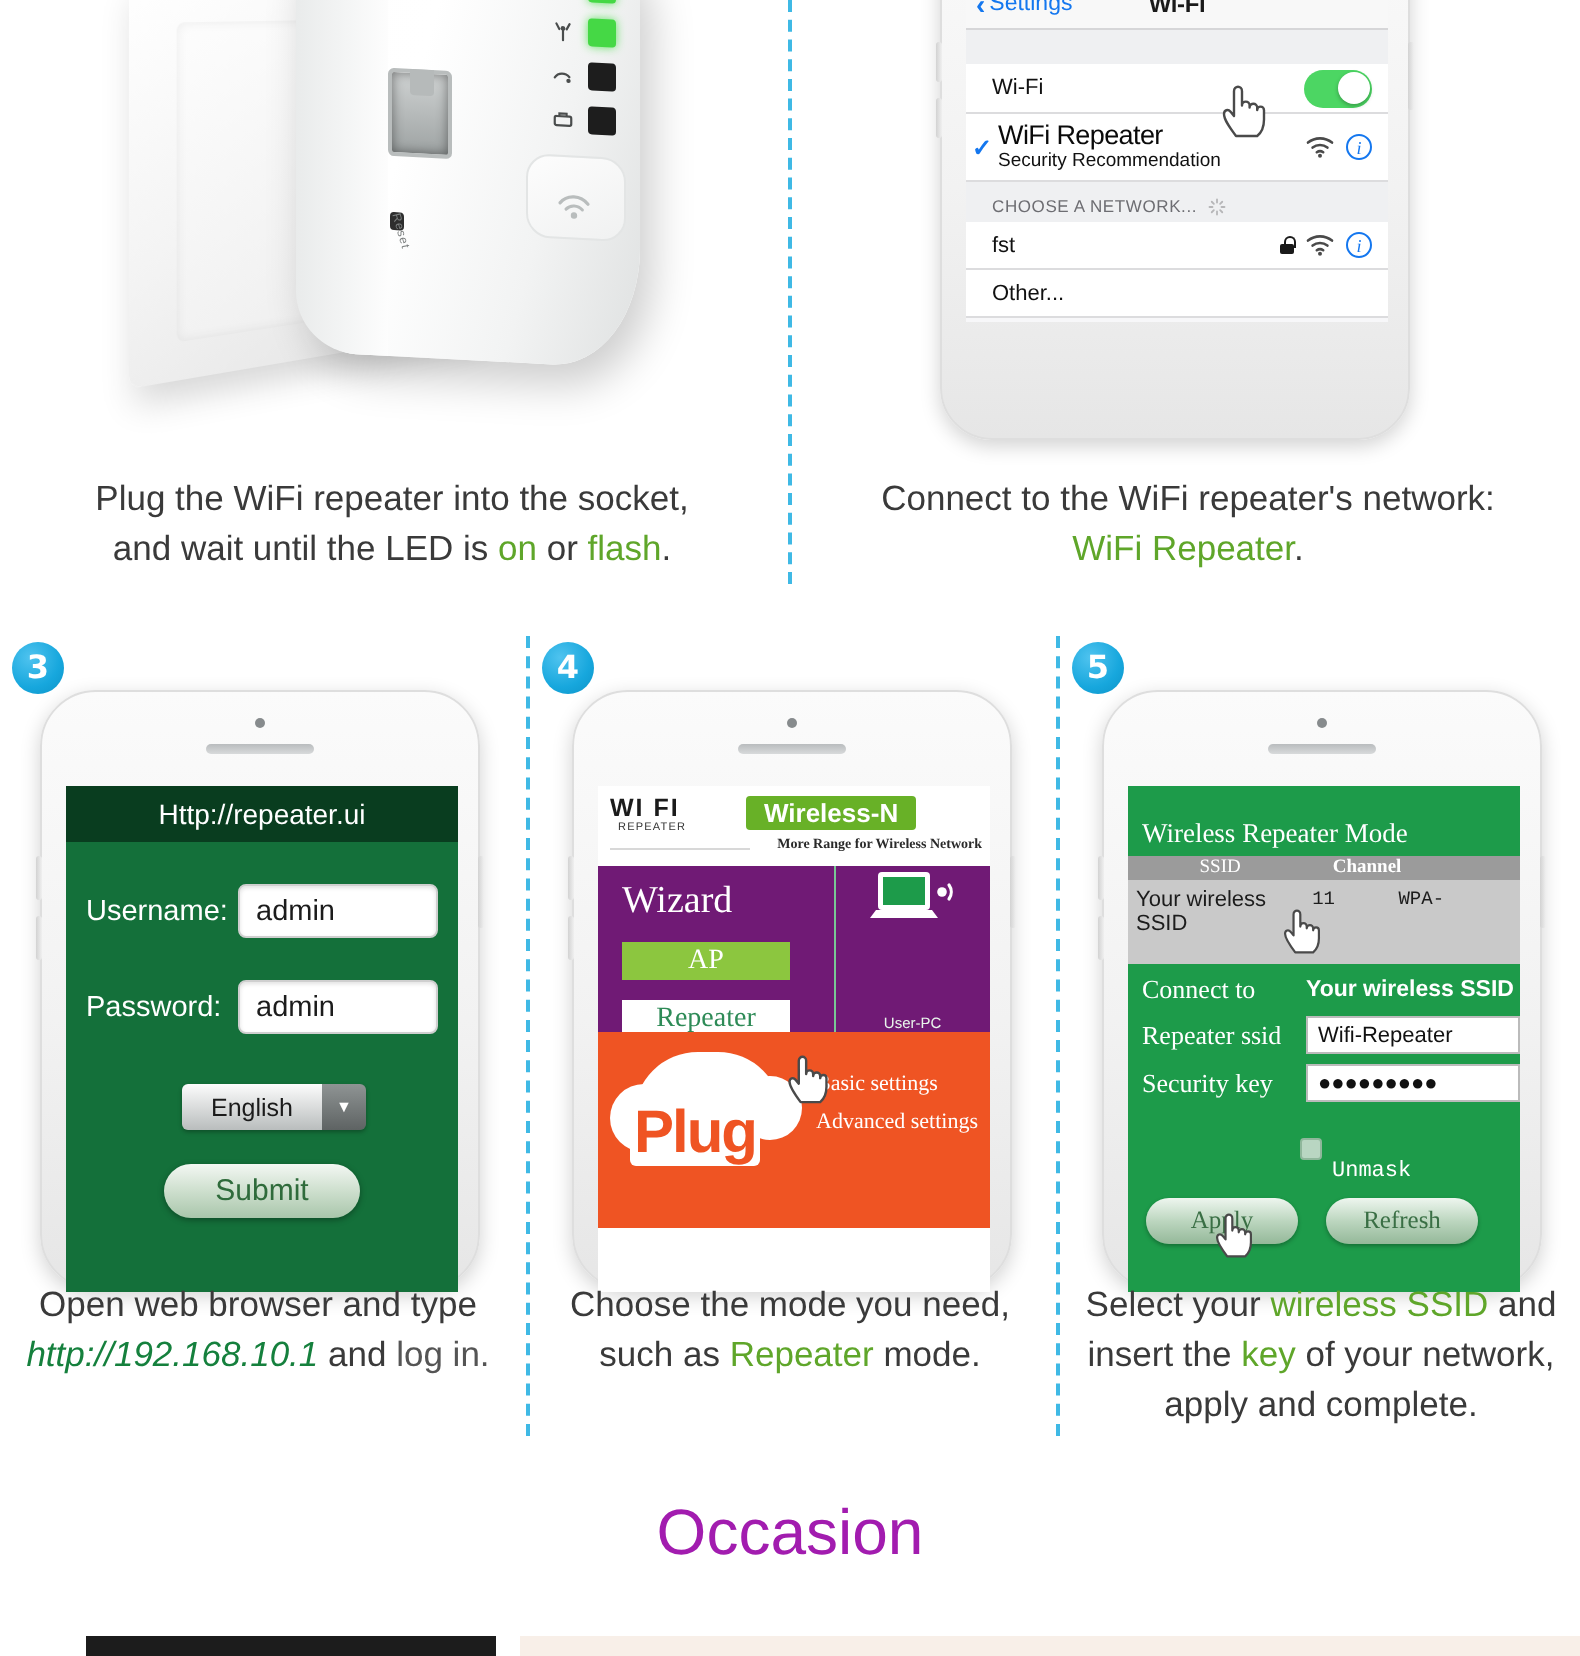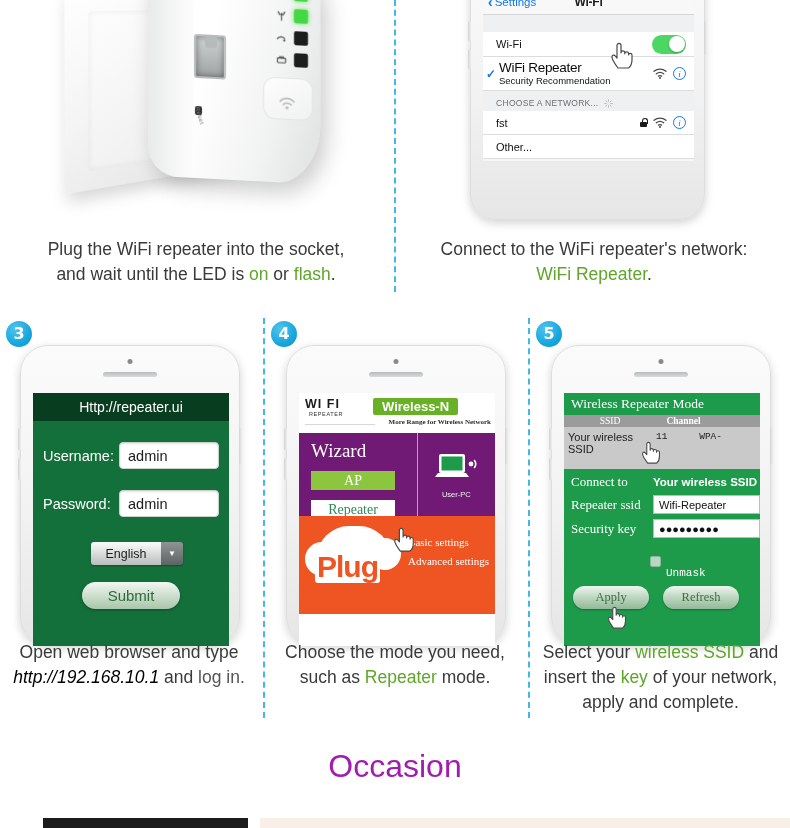--- a/index.html
+++ b/index.html
@@ -28,21 +28,21 @@
     font-family:"DejaVu Sans", sans-serif;
   }
 
   
   .caption {
     position:absolute; text-align:center;
     font-size:17.5px; color:#3a3a3a; line-height:1.42;
     font-family:"Liberation Sans", sans-serif;
   }
   .caption .g { color:#5fa62a; }
-  .caption .url { color:#000000; font-style:italic; }
+  .caption .url { color:#15803d; font-style:italic; }
   .caption .dim { color:#555; }
 
   
   .scene1 { position:absolute; left:0; top:-40px; width:392px; height:265px; overflow:hidden; }
   .wallplate {
     position:absolute; left:66px; top:30px; width:190px; height:188px;
     background: linear-gradient(150deg,#ffffff 0%,#f4f4f4 45%,#e2e2e2 100%);
     border-radius: 6px;
     transform: perspective(420px) rotateY(21deg) skewY(-4.5deg);
     box-shadow: 3px 8px 16px rgba(0,0,0,.16);
@@ -214,21 +214,21 @@
     background:#68b127; color:#fff; font-size:13px; font-weight:bold;
     padding:1px 9px; border-radius:2px; font-family:"Liberation Sans", sans-serif;
   }
   .tagline{
     position:absolute; right:4px; top:25px; font-size:7px; color:#2a2a2a;
     font-family:"Liberation Serif", serif; font-weight:bold;
   }
   .brandrule{ position:absolute; left:6px; top:31px; width:70px; border-top:1px solid #d8d8d8; }
   .greenpanel{ height:83px; background:#701a75; display:flex; position:relative; }
   .gp-left{ width:60%; padding:7px 0 0 12px; }
-  .gp-right{ flex:1; border-left:1px solid #79c795; display:flex; flex-direction:column; align-items:center; justify-content:center; }
+  .gp-right{ flex:1; border-left:1px solid #79c795; display:flex; flex-direction:column; align-items:center; justify-content:space-between; }
   .wizard{ color:#fff; font-size:19px; font-family:"Liberation Serif", serif; }
   .apbtn{
     margin-top:9px; width:84px; height:19px; background:#8cc63f; color:#fff;
     font-size:14px; font-family:"Liberation Serif", serif;
     display:flex; align-items:center; justify-content:center;
   }
   .repbtn{
     margin-top:10px; width:84px; height:20px; background:#fff; color:#2e8b57;
     font-size:14px; font-family:"Liberation Serif", serif;
     display:flex; align-items:center; justify-content:center;
@@ -247,21 +247,21 @@
     font-family:"Liberation Sans", sans-serif;
   }
   .wifiword span{ background:#fff; border-radius:3px; padding:0 2px; }
   .osettings{ position:absolute; right:6px; top:20px; text-align:left; }
   .osettings div{ color:#fff; font-size:11px; font-family:"Liberation Serif", serif; margin-bottom:7px; }
 
   
   #phone5 { left:551px; top:345px; width:220px; height:300px; border-radius:28px; }
   #p5screen{ left:12px; top:47px; width:196px; height:253px; background:#1d9b4a; }
   .rtitle{
-    font-size:13.5px; color:#fff; padding:3px 0 3px 7px;
+    font-size:13.5px; color:#fff; padding:16px 0 3px 7px;
     font-family:"Liberation Serif", serif;
   }
   .thead{
     display:flex; background:#9b9b9b; color:#fff; font-size:9.5px;
     font-family:"Liberation Serif", serif; padding:1px 0;
   }
   .thead .c1{ width:47%; text-align:center; }
   .thead .c2{ width:28%; text-align:center;font-weight:bold; }
   .thead .c3{ flex:1; }
   .trow{

